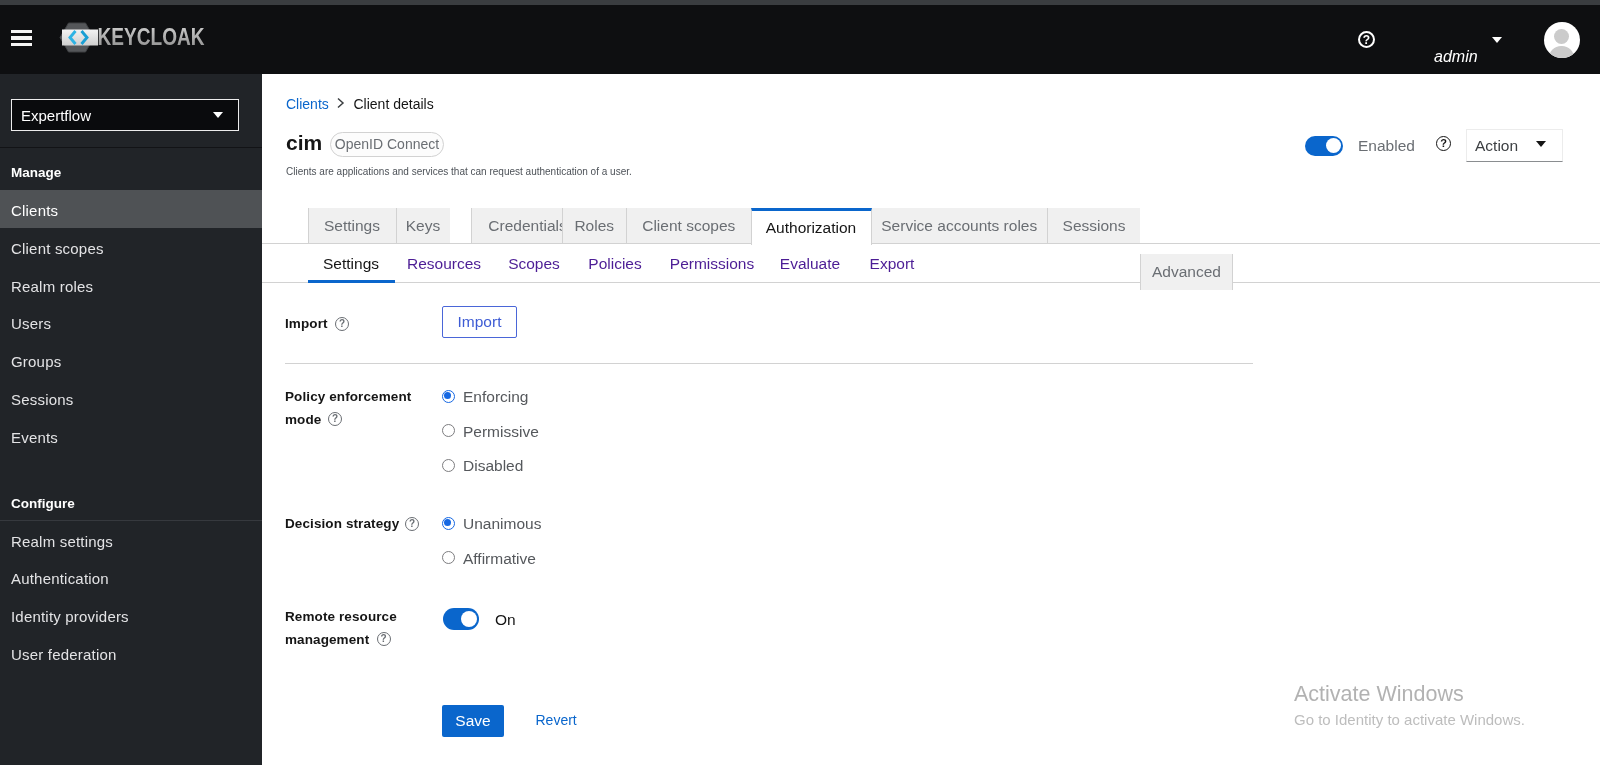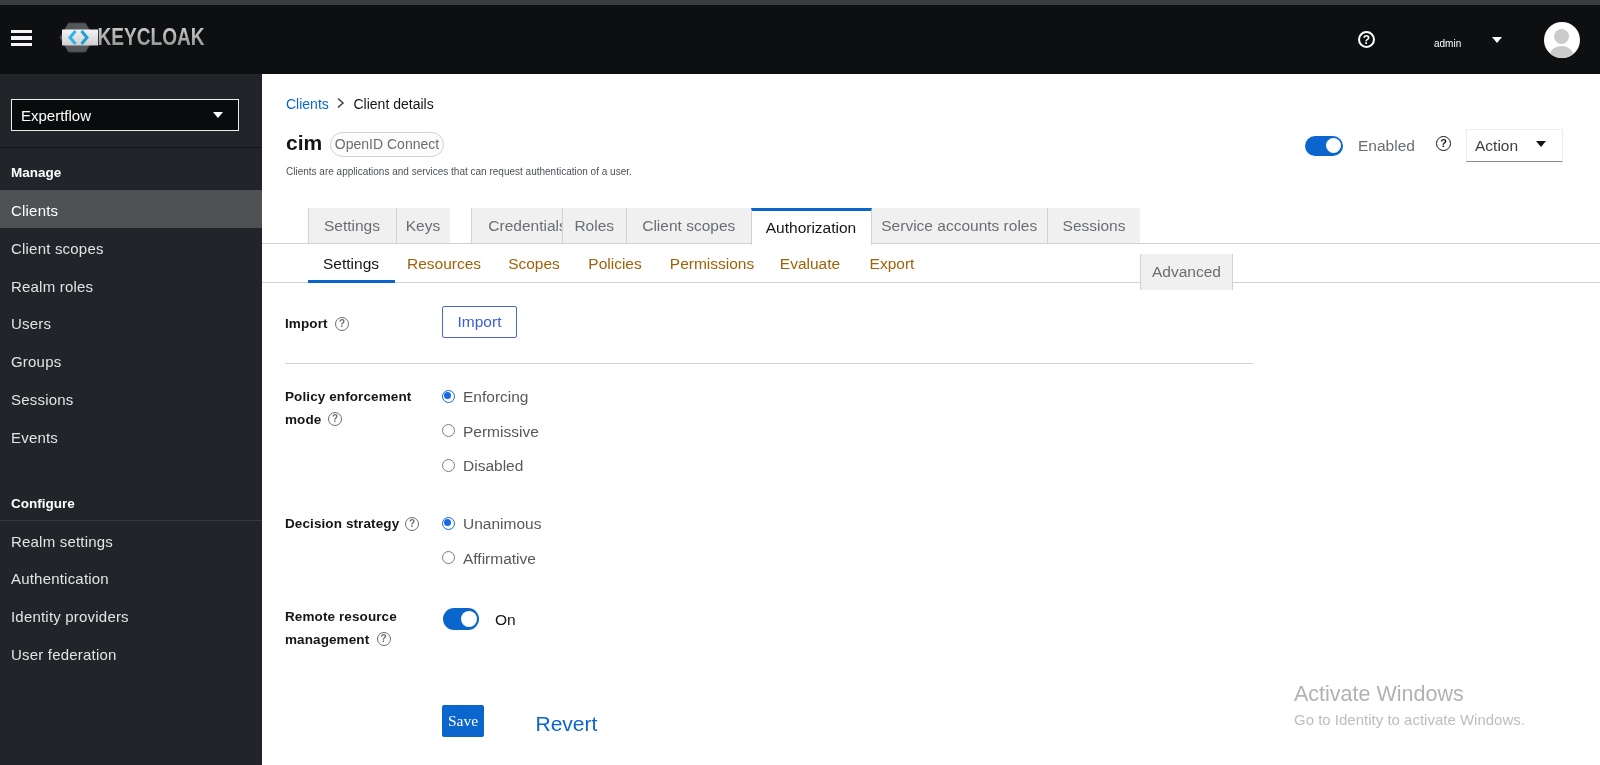--- a/index.html
+++ b/index.html
@@ -1,21 +1,21 @@
 <!DOCTYPE html>
 <html><head>
 <meta charset="utf-8">
 <style>
 *{margin:0;padding:0;box-sizing:border-box;}
 html,body{width:1600px;height:765px;overflow:hidden;background:#fff;font-family:"Liberation Sans",sans-serif;}
 .abs{position:absolute;}
 .navitem{position:absolute;left:11px;font-size:15px;color:#e3e3e5;letter-spacing:.2px;}
 .navhead{position:absolute;left:11px;font-size:13.5px;font-weight:700;color:#fff;}
 .tab{position:absolute;top:208px;height:36px;background:#f0f0f0;border-left:1px solid #d2d2d2;color:#6a6e73;font-size:15.5px;display:flex;align-items:center;justify-content:center;z-index:1;}
-.stab{position:absolute;transform:translateX(-50%);font-size:15.5px;color:#a16207;top:255px;}
+.stab{position:absolute;transform:translateX(-50%);font-size:15.5px;color:#4c1d95;top:255px;}
 .qi{position:absolute;width:14px;height:14px;border-radius:50%;border:1.3px solid #6a6e73;color:#6a6e73;font-size:10px;font-weight:700;text-align:center;line-height:11.5px;}
 .radio{position:absolute;width:13px;height:13px;border-radius:50%;background:#fff;border:1px solid #7d7d80;}
 .radio.on{border:1.5px solid #1668e3;}
 .radio.on::after{content:"";position:absolute;left:1.5px;top:1.5px;width:7px;height:7px;border-radius:50%;background:#1668e3;}
 .rlabel{position:absolute;font-size:15.5px;color:#55585c;}
 .flabel{position:absolute;left:285px;font-size:13.5px;font-weight:700;color:#151515;letter-spacing:.1px;}
 </style>
 </head>
 <body>
 
@@ -40,21 +40,21 @@
 </defs>
 <polygon points="10.5,5 27.5,5 36,19.5 27.5,34 10.5,34 2,19.5" fill="#55575a"></polygon>
 <polygon points="10.5,5 27.5,5 36,19.5 27.5,34 10.5,34 2,19.5" fill="none" stroke="#3e4043" stroke-width="1"></polygon>
 <rect x="4" y="11.5" width="36" height="16" fill="url(#bg2)"></rect>
 <polyline points="17.5,13 12,19.5 17.5,26" fill="none" stroke="#2eb3e4" stroke-width="2.9"></polyline>
 <polyline points="23.5,13 29,19.5 23.5,26" fill="none" stroke="#1a9fd4" stroke-width="2.9"></polyline>
 <text x="39.5" y="27" font-family="Liberation Sans,sans-serif" font-size="23" font-weight="700" textLength="107" lengthAdjust="spacingAndGlyphs" fill="url(#kg)">KEYCLOAK</text>
 </svg>
 
 <div class="abs" style="left:1358px;top:31px;width:17px;height:17px;border:2px solid #fff;border-radius:50%;color:#fff;font-size:12px;font-weight:700;text-align:center;line-height:14px;">?</div>
-<div class="abs" style="left:1434px;top:38px;font-size:10px;color:#fff;">admin</div>
+<div class="abs" style="left:1434px;top:48px;font-size:16px;color:#fff;font-style:italic;">admin</div>
 <div class="abs" style="left:1492px;top:37px;width:0;height:0;border-left:5.5px solid transparent;border-right:5.5px solid transparent;border-top:6px solid #fff;"></div>
 <div class="abs" style="left:1544px;top:22px;width:36px;height:36px;border-radius:50%;background:#fff;overflow:hidden;">
   <div class="abs" style="left:10px;top:7px;width:15px;height:15px;border-radius:50%;background:#cbcbcb;"></div>
   <div class="abs" style="left:5px;top:24px;width:25px;height:14px;border-radius:12px 12px 0 0;background:#cbcbcb;"></div>
 </div>
 
 <div class="abs" style="left:0;top:74px;width:262px;height:691px;background:#212428;"></div>
 <div class="abs" style="left:11px;top:99px;width:228px;height:32px;background:#0a0b0d;border:1px solid #ededed;"></div>
 <div class="abs" style="left:21px;top:107px;font-size:15px;color:#fff;">Expertflow</div>
 <div class="abs" style="left:213px;top:112px;width:0;height:0;border-left:5.5px solid transparent;border-right:5.5px solid transparent;border-top:6.5px solid #fff;z-index:3;"></div>
@@ -132,17 +132,17 @@
 <div class="radio on" style="left:441.5px;top:516.5px;"></div>
 <div class="rlabel" style="left:463px;top:515px;">Unanimous</div>
 <div class="radio" style="left:441.5px;top:551px;"></div>
 <div class="rlabel" style="left:463px;top:549.5px;">Affirmative</div>
 <div class="flabel" style="top:608.5px;">Remote resource</div>
 <div class="flabel" style="top:631.5px;">management</div>
 <div class="qi" style="left:376.5px;top:632px;">?</div>
 <div class="abs" style="left:443px;top:607.5px;width:36px;height:22px;border-radius:11px;background:#0a66cc;"></div>
 <div class="abs" style="left:460.5px;top:610.5px;width:16px;height:16px;border-radius:50%;background:#fff;"></div>
 <div class="abs" style="left:495px;top:611px;font-size:15.5px;color:#151515;">On</div>
-<div class="abs" style="left:442px;top:704.5px;width:42px;height:32px;background:#0a66cc;border-radius:2px;color:#fff;font-size:15.5px;text-align:center;line-height:32px;font-family:Liberation Serif, serif;">Save</div>
-<div class="abs" style="left:535.5px;top:712px;font-size:21px;color:#0a66cc;">Revert</div>
+<div class="abs" style="left:442px;top:704.5px;width:62px;height:32px;background:#0a66cc;border-radius:2px;color:#fff;font-size:15.5px;text-align:center;line-height:32px;">Save</div>
+<div class="abs" style="left:535.5px;top:712px;font-size:14px;color:#0a66cc;">Revert</div>
 
 <div class="abs" style="left:1294px;top:682px;font-size:21.5px;color:#b2b2b2;">Activate Windows</div>
 <div class="abs" style="left:1294px;top:711px;font-size:15px;color:#bdbdbd;">Go to Identity to activate Windows.</div>
 
 </body></html>

